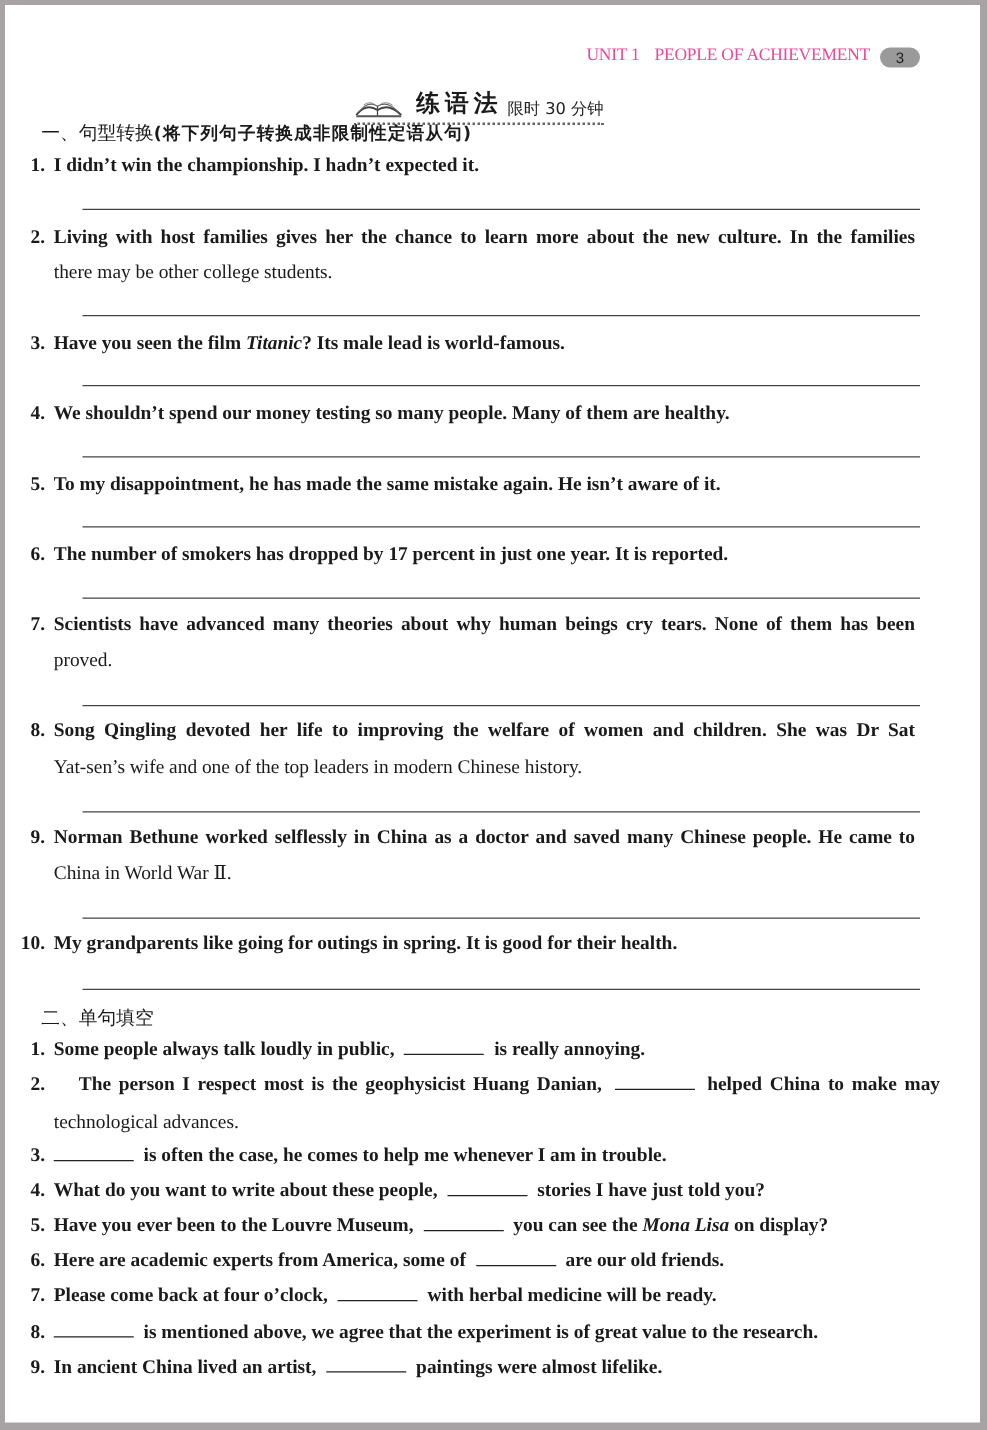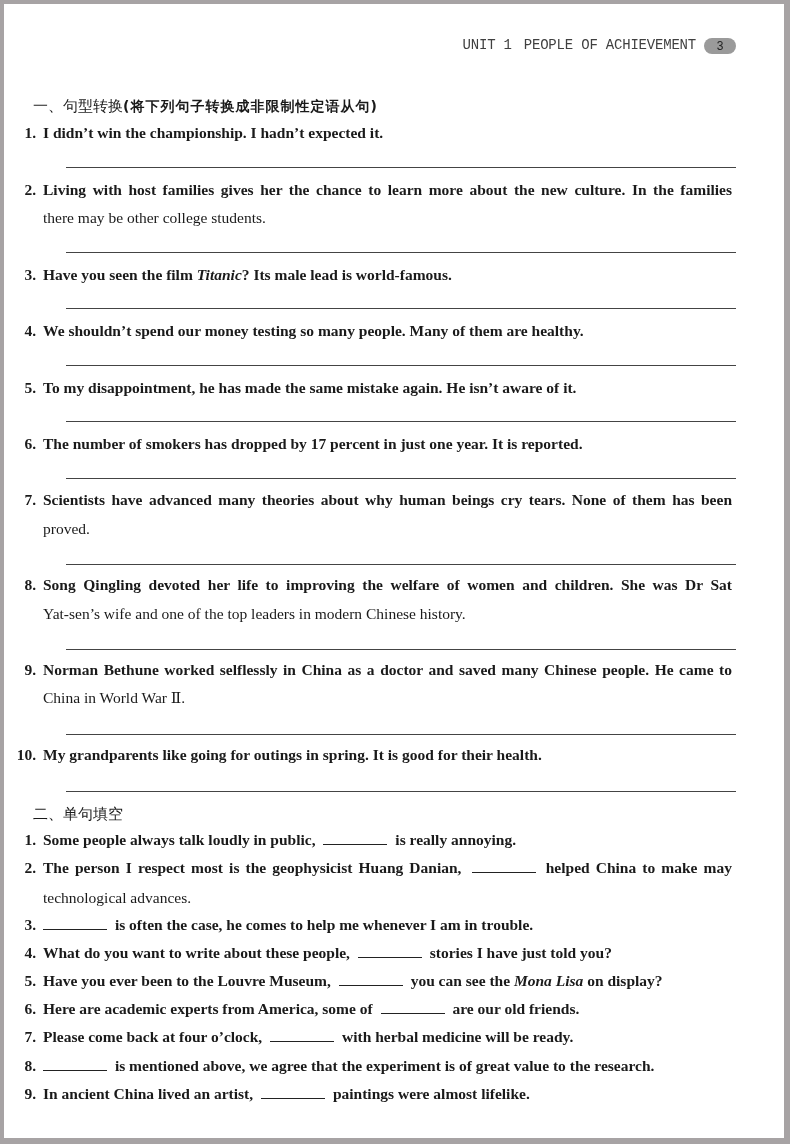--- a/index.html
+++ b/index.html
@@ -10,22 +10,22 @@
     color: #1a1a1a;
   }
   .page {
     position: absolute; left: 4px; top: 4px;
     width: 780px; height: 1134px;
     background: #ffffff;
   }
   
   .unit-header {
     position: absolute; top: 33px; right: 88px;
-    font-family: Liberation Mono, monospace;
-    font-size: 14px; color: #404040; letter-spacing: -0.2px;
+    font-family: Liberation Serif, serif;
+    font-size: 14px; color: #ec4899; letter-spacing: -0.2px;
   }
   .unit-header .gap { display: inline-block; width: 12px; }
   .page-badge {
     position: absolute; top: 34px; left: 700px;
     width: 32px; height: 16px; border-radius: 8px;
     background: #9a9a9a; color: #222;
     font-family: "Liberation Sans", "DejaVu Sans", sans-serif;
     font-size: 12px; line-height: 16px; text-align: center;
   }
   .practice-title {
@@ -70,20 +70,32 @@
 </head>
 <body>
 
 <div class="page">
 
   <div class="unit-header">
     <span>UNIT 1</span><span class="gap"></span><span>PEOPLE OF ACHIEVEMENT</span>
   </div>
   <div class="page-badge">3</div>
 
+  <div class="practice-title">
+    <svg class="book" viewBox="0 0 40 20">
+      <path d="M2 16 Q10 6 19 12 Q28 6 38 16" fill="none" stroke="#444" stroke-width="1.5"></path>
+      <path d="M4 14 Q11 4 19 9 Q27 4 36 14" fill="none" stroke="#666" stroke-width="1"></path>
+      <path d="M19 9 L19 17" stroke="#444" stroke-width="1"></path>
+      <path d="M2 17 L38 17" stroke="#555" stroke-width="1.5"></path>
+      <path d="M8 8 Q12 5 16 7" fill="none" stroke="#888" stroke-width="0.8"></path>
+      <path d="M22 7 Q26 5 31 8" fill="none" stroke="#888" stroke-width="0.8"></path>
+    </svg>
+    <span class="t1">练语法</span>
+    <span class="t2">限时 30 分钟</span>
+  </div>
 
   <div class="section-title" style="top:93px;">
     <b>一、句型转换</b><span class="inst">(将下列句子转换成非限制性定语从句)</span>
   </div>
 
   <div class="q" style="top:120px;left:6px;width:720px;">
     <span class="num">1.</span>
     <span class="txt">I didn’t win the championship.  I hadn’t expected it.</span>
   </div>
   <div class="ans-line" style="top:163px;"></div>
@@ -150,21 +162,21 @@
     <b>二、单句填空</b>
   </div>
 
   <div class="q" style="top:827px;left:6px;width:720px;">
     <span class="num">1.</span>
     <span class="txt"><span>Some people always talk loudly in public,</span> <span class="blank"></span> <span>is really annoying.</span></span>
   </div>
 
   <div class="q" style="top:855px;left:6px;width:722px;">
     <span class="num">2.</span>
-    <span class="txt justify" style="width:689px;"><span>The person I respect most is the geophysicist Huang Danian,</span> <span class="blank"></span> <span>helped China to make may</span></span>
+    <span class="txt justify" style="width:689px;margin-left:20px;"><span>The person I respect most is the geophysicist Huang Danian,</span> <span class="blank"></span> <span>helped China to make may</span></span>
     <span class="line2" style="top:30px;">technological advances.</span>
   </div>
 
   <div class="q" style="top:912px;left:6px;width:720px;">
     <span class="num">3.</span>
     <span class="txt"><span class="blank" style="margin-left:0;"></span> <span>is often the case, he comes to help me whenever I am in trouble.</span></span>
   </div>
 
   <div class="q" style="top:940px;left:6px;width:720px;">
     <span class="num">4.</span>

